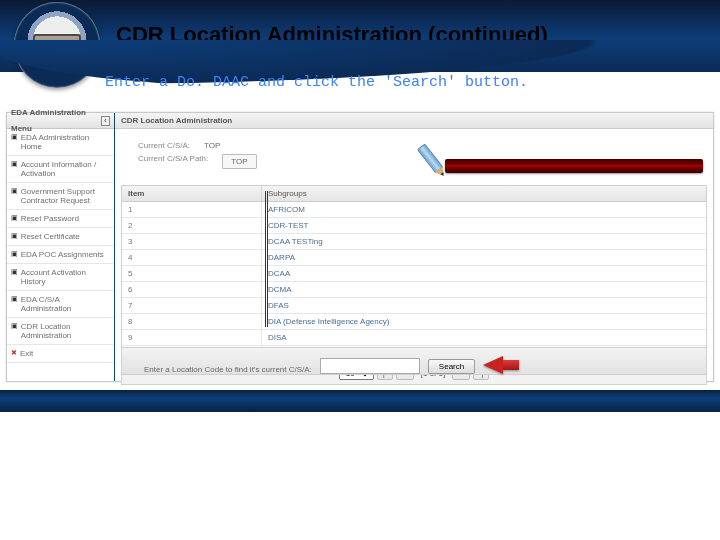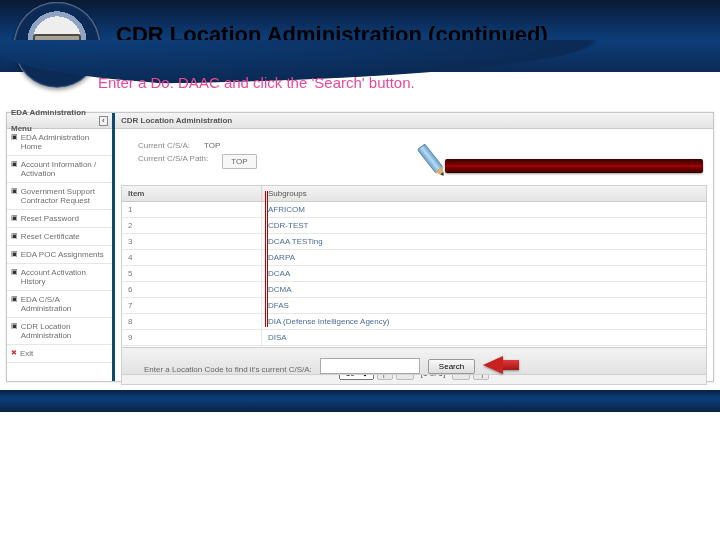--- a/index.html
+++ b/index.html
@@ -25,34 +25,34 @@
   .seal::after{
     content:""; position:absolute; left:50%; top:50%; width:48px; height:22px; transform:translate(-50%,-50%);
     background: linear-gradient(180deg,#b0ab9d,#7a7568); border-radius:3px;
     box-shadow: inset 0 0 0 2px #4d4a41;
   }
   .title {
     position:absolute; left:116px; top:22px; right:10px;
     color:#000; font-weight:bold; font-size:22px;
   }
   .subtitle {
-    position:absolute; left:98px; top:74px; color:#ec4899; font-size:15px;
+    position:absolute; left:105px; top:74px; color:#3b82f6; font-size:15px;font-family:Liberation Mono, monospace;
   }
 
   
   .shot {
     position:absolute; left:6px; right:6px; top:112px; bottom:30px;
     background:#fff; border:1px solid #c8c8c8;
     box-shadow:0 0 2px rgba(0,0,0,.15);
   }
 
   
   .sidebar {
     position:absolute; left:0; top:0; bottom:0; width:108px;
-    border-right:3px solid #0c4a6e; font-size:8px; color:#777;
+    border-right:1px solid #0c4a6e; font-size:8px; color:#777;
   }
   .menu-header{
     height:16px; line-height:16px; padding:0 4px;
     background:linear-gradient(#f7f7f7,#e2e2e2);
     border-bottom:1px solid #c7c7c7; color:#555; font-weight:bold;
     display:flex; justify-content:space-between; align-items:center;
   }
   .menu-header .collapse{
     width:10px; height:10px; border:1px solid #888; background:#f1f1f1;
     display:flex; align-items:center; justify-content:center; font-size:8px; color:#555;

